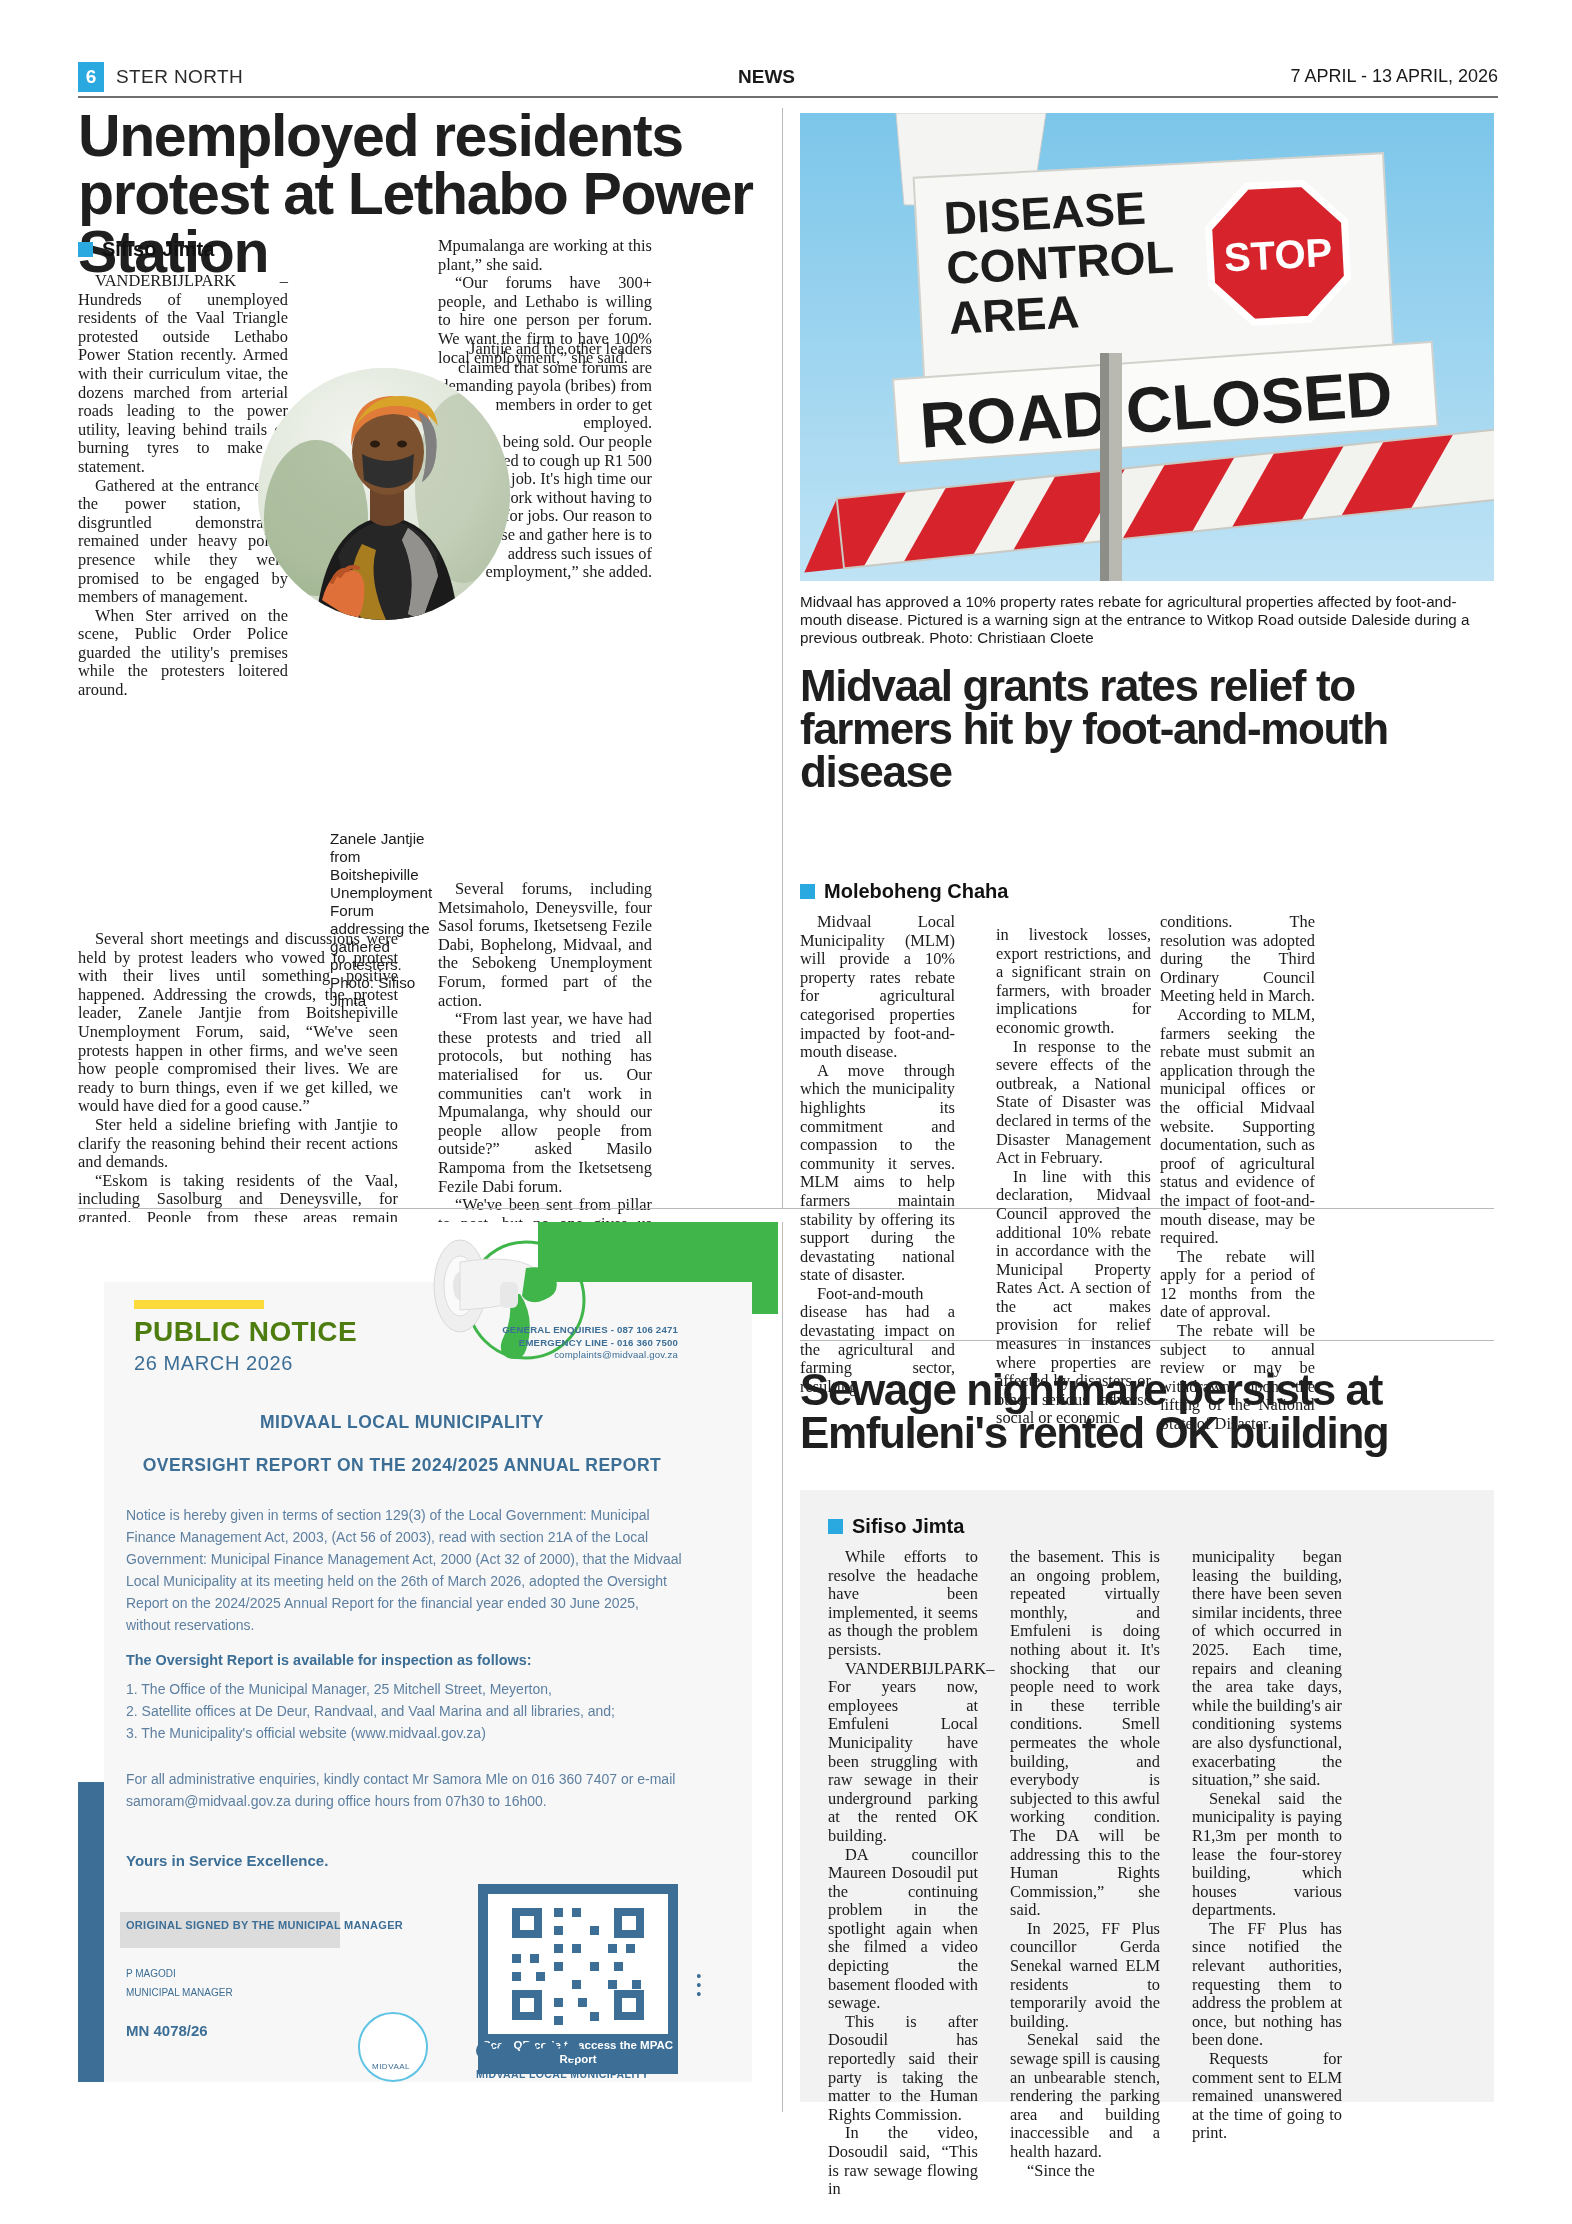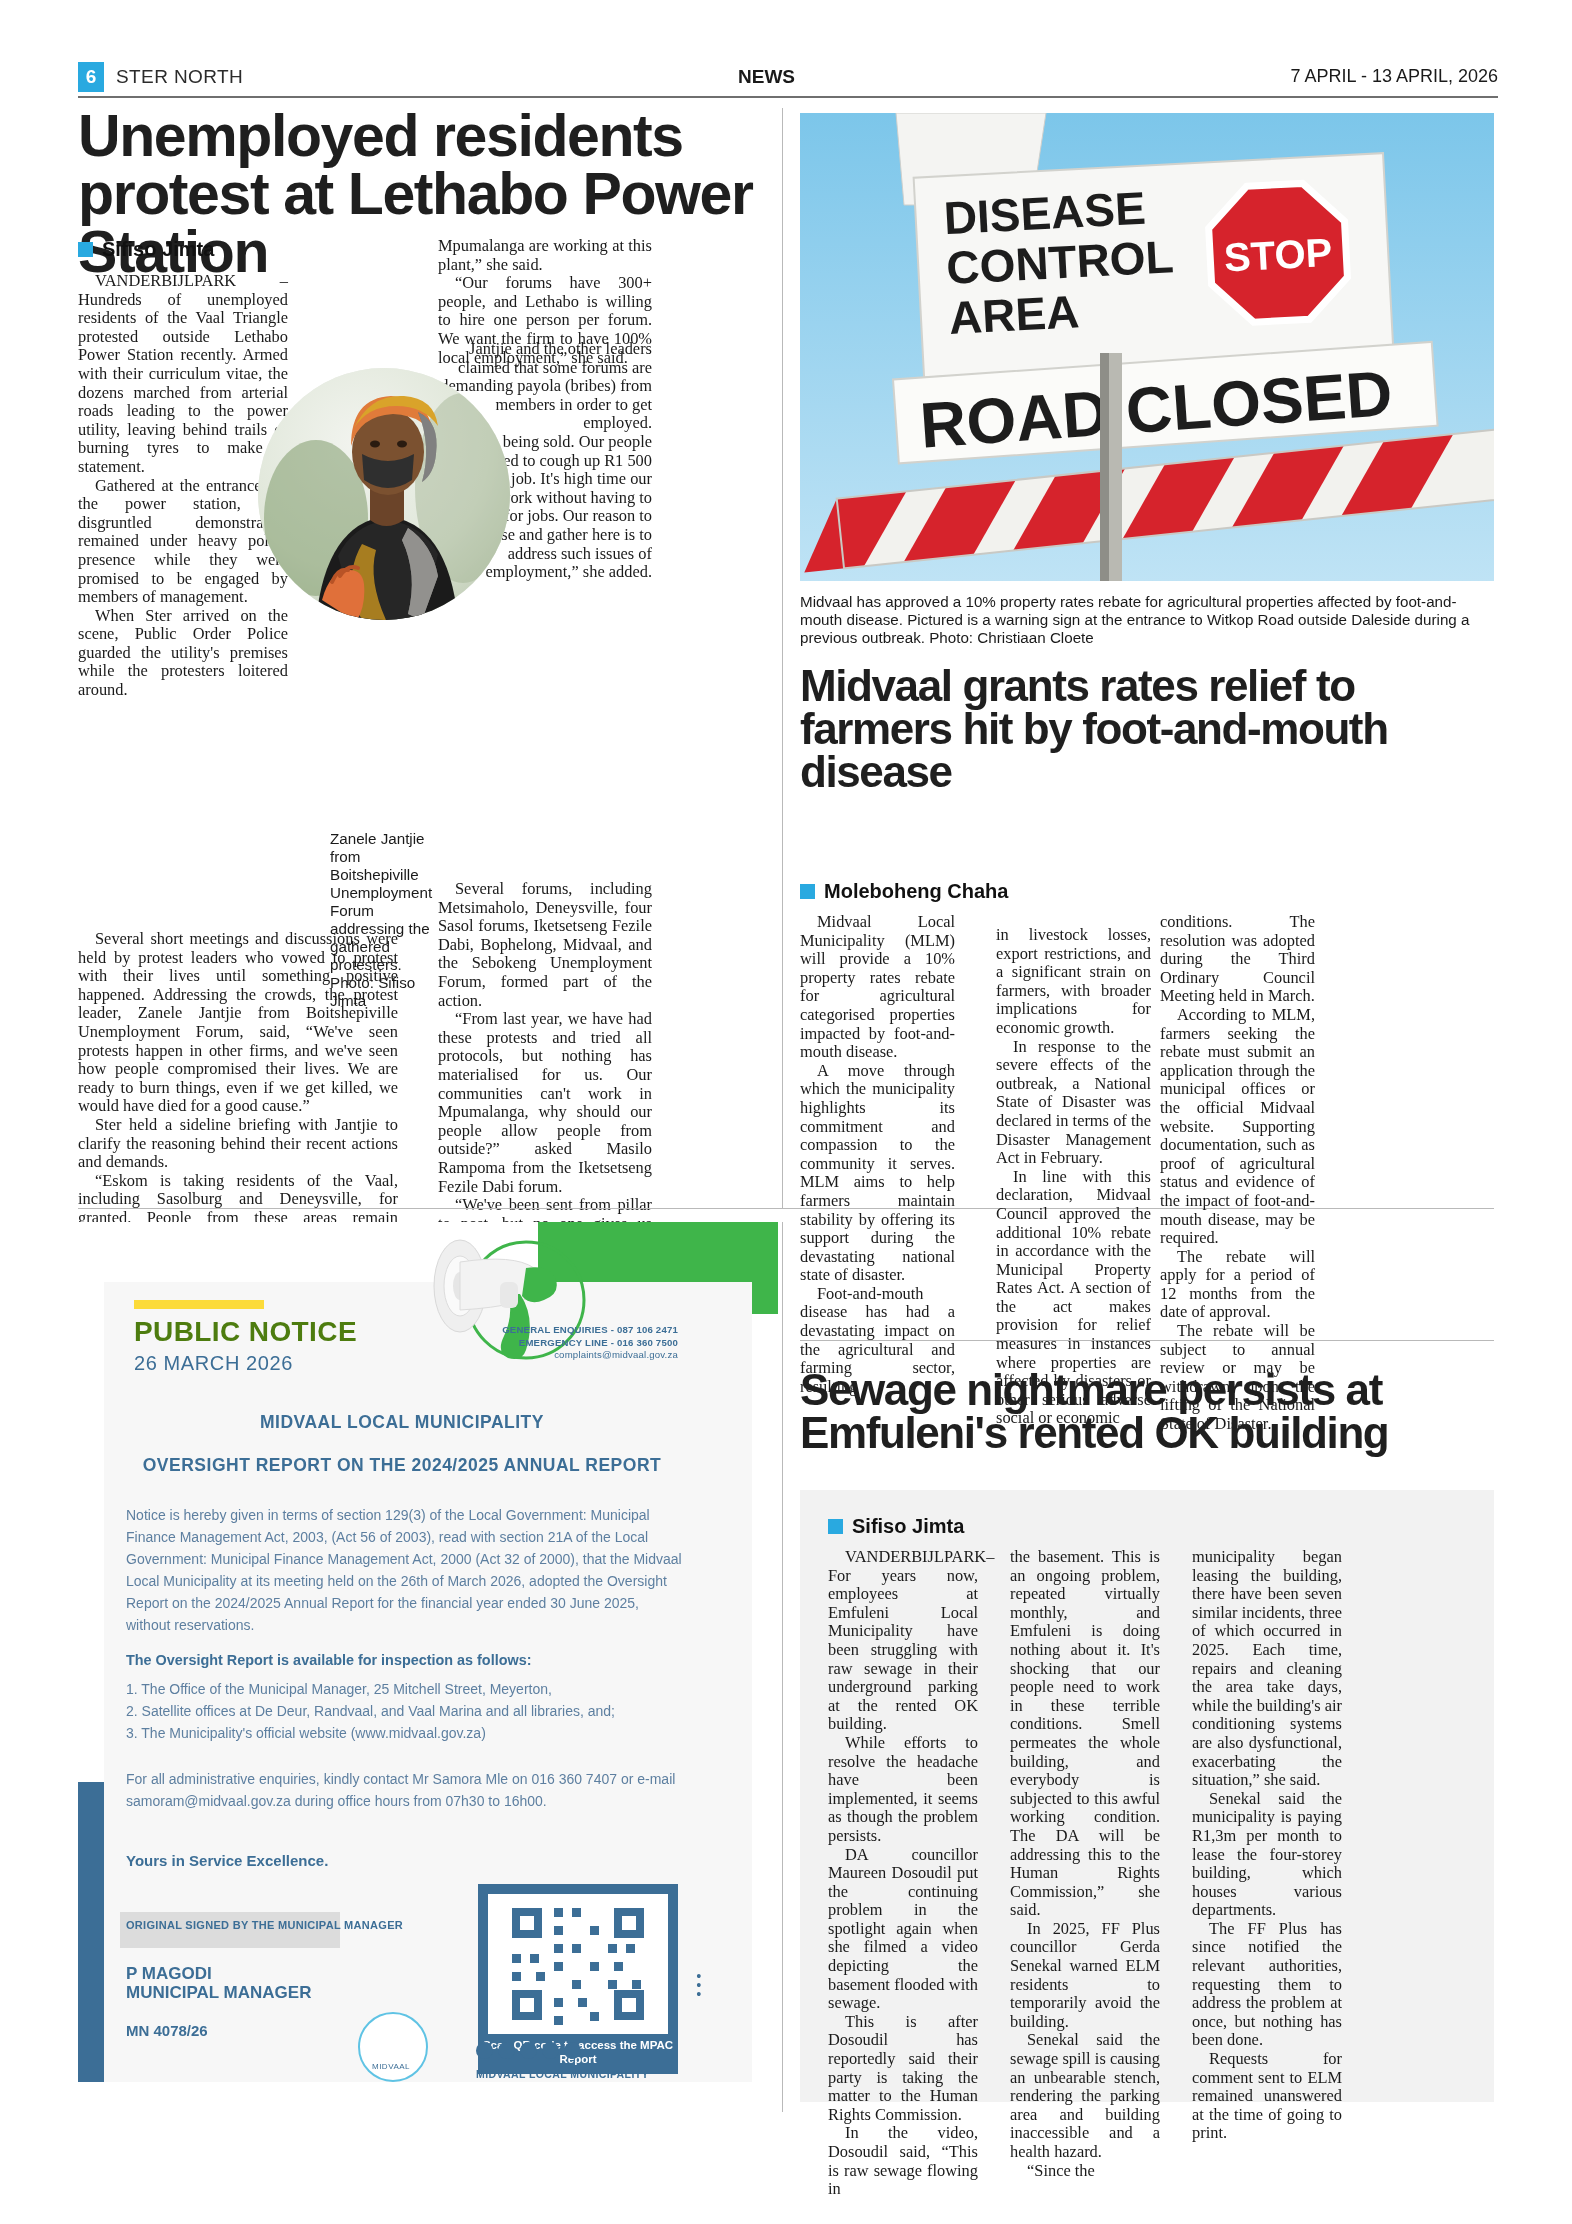--- a/index.html
+++ b/index.html
@@ -87,21 +87,21 @@
   .ad-list{position:absolute;left:48px;top:456px;width:570px;
      font-family:"Liberation Sans",sans-serif;font-size:14px;line-height:22px;color:#5d7fa0;}
   .ad-contact{position:absolute;left:48px;top:546px;width:570px;
      font-family:"Liberation Sans",sans-serif;font-size:14px;line-height:22px;color:#5d7fa0;}
   .ad-yours{position:absolute;left:48px;top:630px;font-family:"Liberation Sans",sans-serif;
      font-weight:bold;font-size:15px;color:#3c6e96;}
   .ad-signbox{position:absolute;left:42px;top:690px;width:220px;height:36px;background:#dcdcdc;}
   .ad-sign{position:absolute;left:48px;top:696px;font-family:"Liberation Sans",sans-serif;
      font-weight:bold;font-size:11px;line-height:14px;color:#3c6e96;letter-spacing:.3px;}
   .ad-mm{position:absolute;left:48px;top:742px;font-family:"Liberation Sans",sans-serif;
-     font-weight:bold;font-size:17px;line-height:19px;color:#3c6e96;}
+     font-weight:normal;font-size:10px;line-height:19px;color:#3c6e96;}
   .ad-mn{position:absolute;left:48px;top:800px;font-family:"Liberation Sans",sans-serif;
      font-weight:bold;font-size:15px;color:#3c6e96;}
   .ad-qrwrap{position:absolute;left:400px;top:662px;width:200px;height:190px;background:#3c6e96;}
   .ad-qrwhite{position:absolute;left:10px;top:10px;width:180px;height:140px;background:#fff;}
   .ad-qrcap{position:absolute;left:0;top:154px;width:200px;text-align:center;
      font-family:"Liberation Sans",sans-serif;font-weight:bold;font-size:11.5px;line-height:14px;color:#fff;}
   .ad-dots{position:absolute;left:618px;top:750px;color:#3c6e96;font-size:16px;line-height:9px;}
   .ad-logo{position:absolute;left:280px;top:790px;width:66px;height:66px;border-radius:50%;
      border:2px solid #5fc3e4;background:#fff;}
   .ad-logo-txt{position:absolute;left:280px;top:840px;width:66px;text-align:center;
@@ -273,22 +273,22 @@
 
   <div class="hrule" style="left:800px;top:1340px;width:694px;"></div>
   <div class="vrule" style="left:782px;top:1222px;height:890px;"></div>
 
   <div class="hl a3-head">Sewage nightmare persists at Emfuleni's rented OK building</div>
   <div class="a3-box"></div>
   <div class="byline a3-by">
     <span class="sq"></span><span>Sifiso Jimta</span>
   </div>
   <div class="col a3col a3c1">
+    <p>While efforts to resolve the headache have been implemented, it seems as though the problem persists.</p>
     <p>VANDERBIJLPARK– For years now, employees at Emfuleni Local Municipality have been struggling with raw sewage in their underground parking at the rented OK building.</p>
-    <p>While efforts to resolve the headache have been implemented, it seems as though the problem persists.</p>
     <p>DA councillor Maureen Dosoudil put the continuing problem in the spotlight again when she filmed a video depicting the basement flooded with sewage.</p>
     <p>This is after Dosoudil has reportedly said their party is taking the matter to the Human Rights Commission.</p>
     <p>In the video, Dosoudil said, “This is raw sewage flowing in</p>
   </div>
   <div class="col a3col a3c2">
     <p class="noind">the basement. This is an ongoing problem, repeated virtually monthly, and Emfuleni is doing nothing about it. It's shocking that our people need to work in these terrible conditions. Smell permeates the whole building, and everybody is subjected to this awful working condition. The DA will be addressing this to the Human Rights Commission,” she said.</p>
     <p>In 2025, FF Plus councillor Gerda Senekal warned ELM residents to temporarily avoid the building.</p>
     <p>Senekal said the sewage spill is causing an unbearable stench, rendering the parking area and building inaccessible and a health hazard.</p>
     <p>“Since the</p>
   </div>

